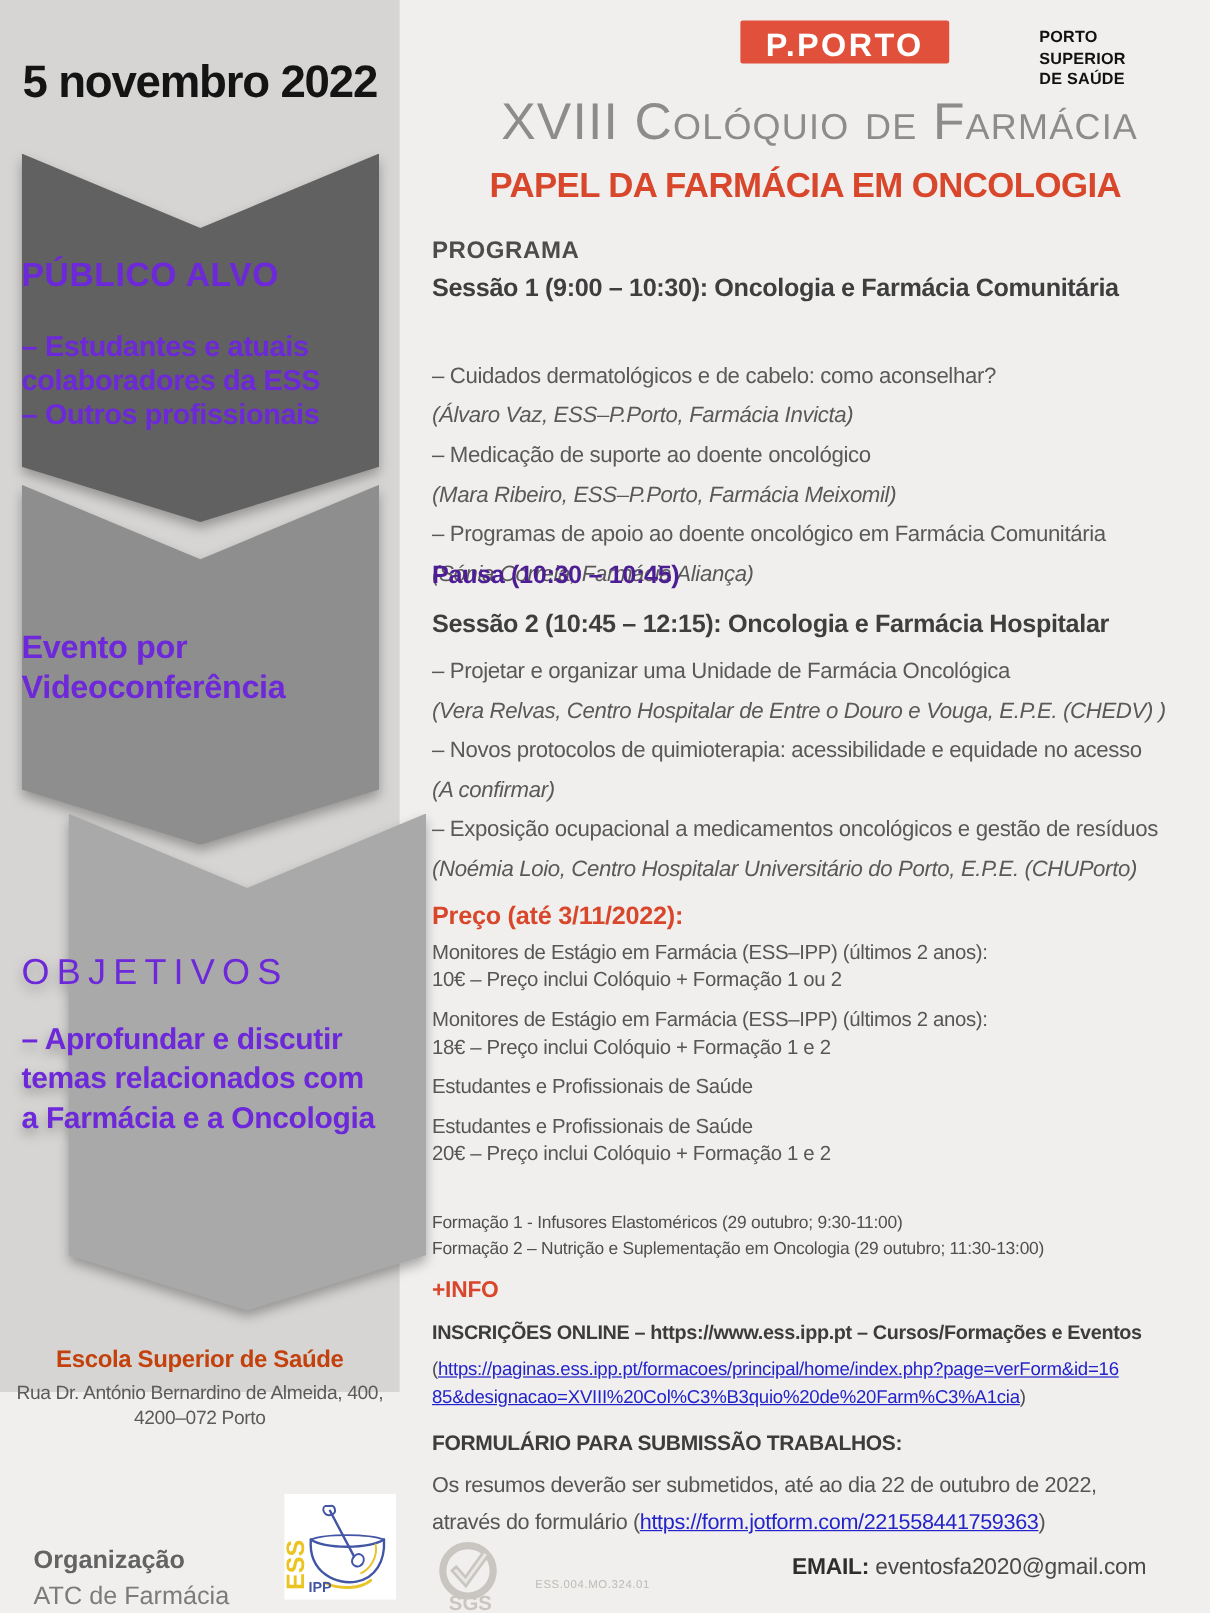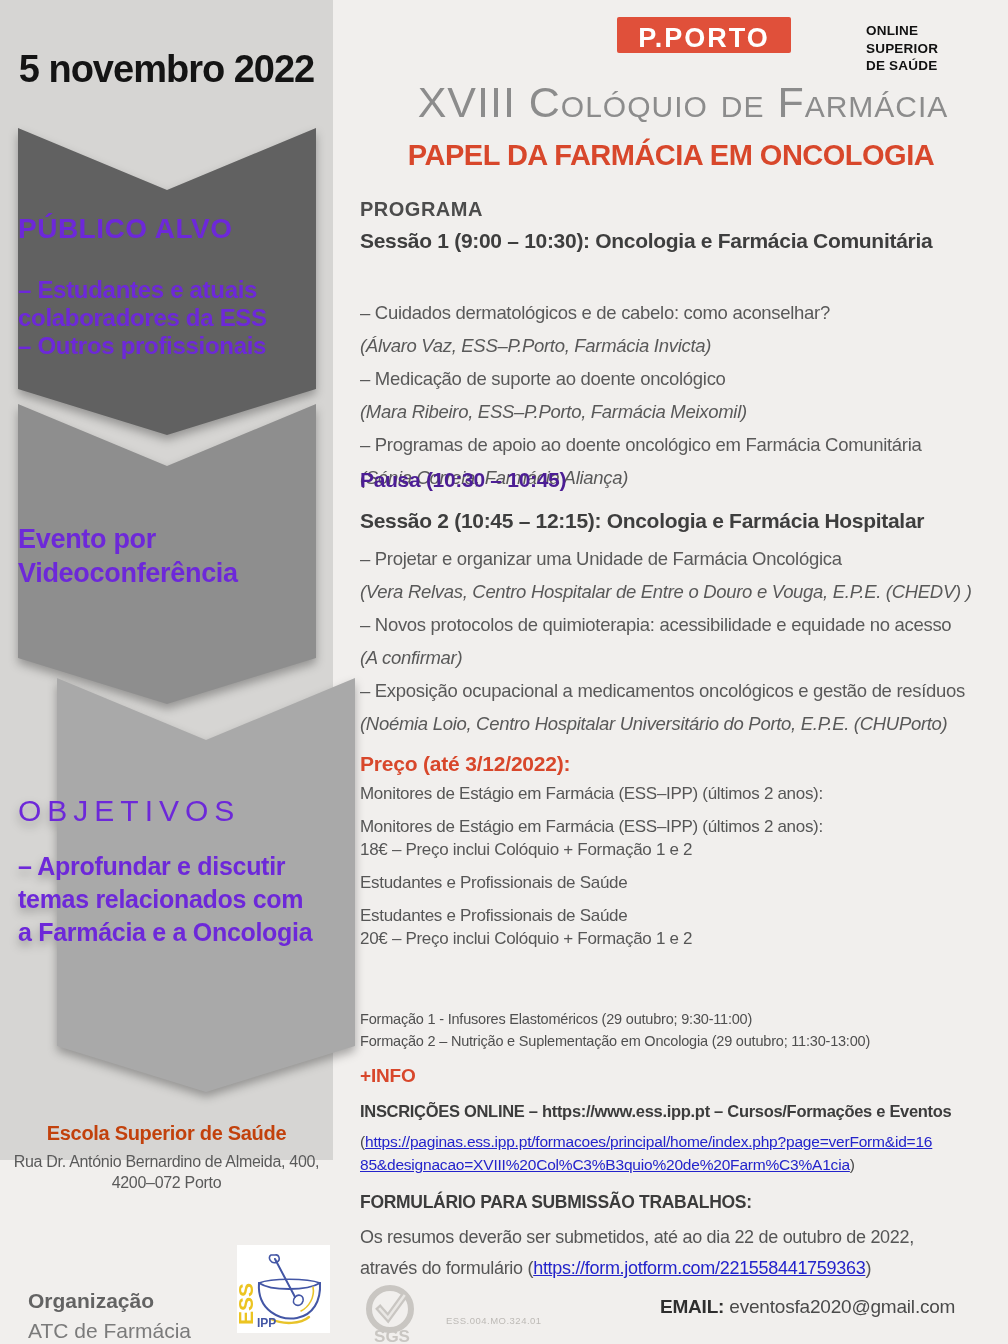--- a/index.html
+++ b/index.html
@@ -131,21 +131,21 @@
         <path d="M76 42 C78 52, 72 62, 64 66" stroke="#e8c32a" stroke-width="1.6"></path>
       </g>
       <text x="-80" y="16" transform="rotate(-90)" font-family="Liberation Sans, sans-serif" font-size="21" font-weight="bold" fill="#ecc421">ESS</text>
       <text x="20" y="82" font-family="Liberation Sans, sans-serif" font-size="12" font-weight="bold" fill="#4356a5">IPP</text>
     </svg>
   </div>
 </div>
 
 <div class="pporto">P.PORTO</div>
 <div class="school">
-  <p>ONLINE</p>
+  <p>PORTO</p>
   <p>SUPERIOR</p>
   <p>DE SAÚDE</p>
 </div>
 <div class="title">XVIII Colóquio de Farmácia</div>
 <div class="subtitle accent">PAPEL DA FARMÁCIA EM ONCOLOGIA</div>
 
 <div class="main">
 
   <p class="blk h-programa">PROGRAMA</p>
 
@@ -164,24 +164,25 @@
   <p class="blk session-h s2-h">Sessão 2 (10:45 – 12:15): Oncologia e Farmácia Hospitalar</p>
   <div class="blk s2-items">
     <p class="topic">– Projetar e organizar uma Unidade de Farmácia Oncológica</p>
     <p class="topic speaker">(Vera Relvas, Centro Hospitalar de Entre o Douro e Vouga, E.P.E. (CHEDV) )</p>
     <p class="topic">– Novos protocolos de quimioterapia: acessibilidade e equidade no acesso</p>
     <p class="topic speaker">(A confirmar)</p>
     <p class="topic">– Exposição ocupacional a medicamentos oncológicos e gestão de resíduos</p>
     <p class="topic speaker">(Noémia Loio, Centro Hospitalar Universitário do Porto, E.P.E. (CHUPorto)</p>
   </div>
 
-  <p class="blk h-preco accent">Preço (até 3/12/2022):</p>
+  <p class="blk h-preco accent">Preço (até 3/11/2022):</p>
   <div class="blk tiers">
     <div class="tier">
       <p>Monitores de Estágio em Farmácia (ESS–IPP) (últimos 2 anos):</p>
+      <p>10€ –  Preço inclui Colóquio + Formação 1 ou 2</p>
     </div>
     <div class="tier">
       <p>Monitores de Estágio em Farmácia (ESS–IPP) (últimos 2 anos):</p>
       <p>18€ –  Preço inclui Colóquio + Formação 1 e 2</p>
     </div>
     <div class="tier">
       <p>Estudantes e Profissionais de Saúde</p>
     </div>
     <div class="tier">
       <p>Estudantes e Profissionais de Saúde</p>

